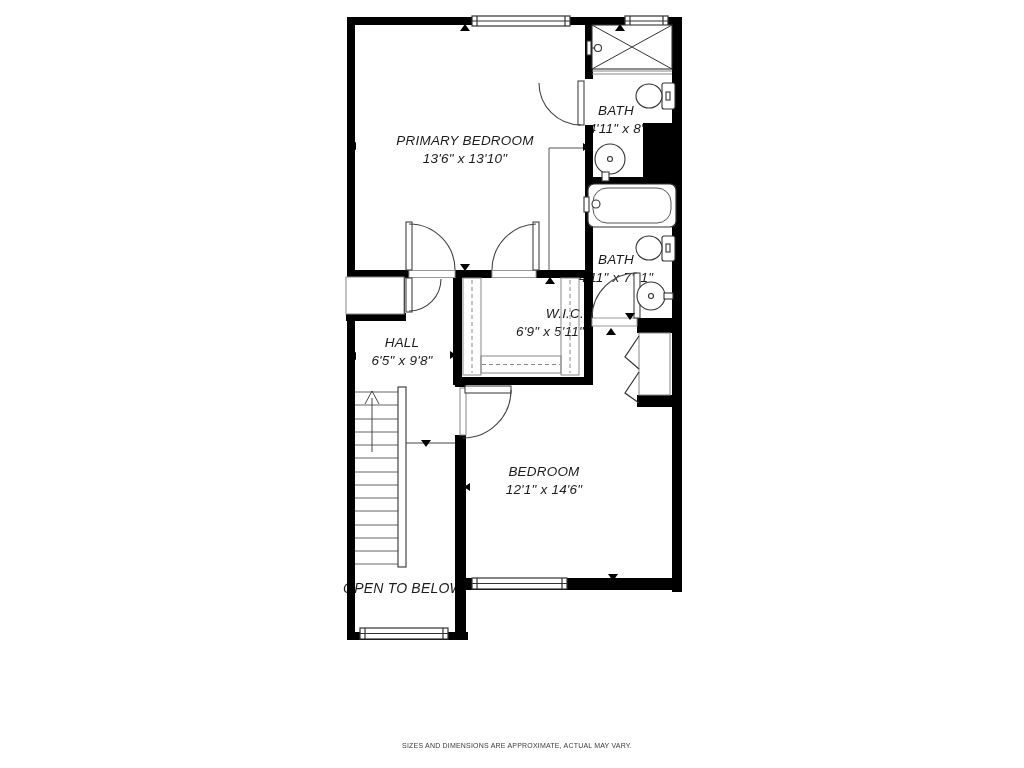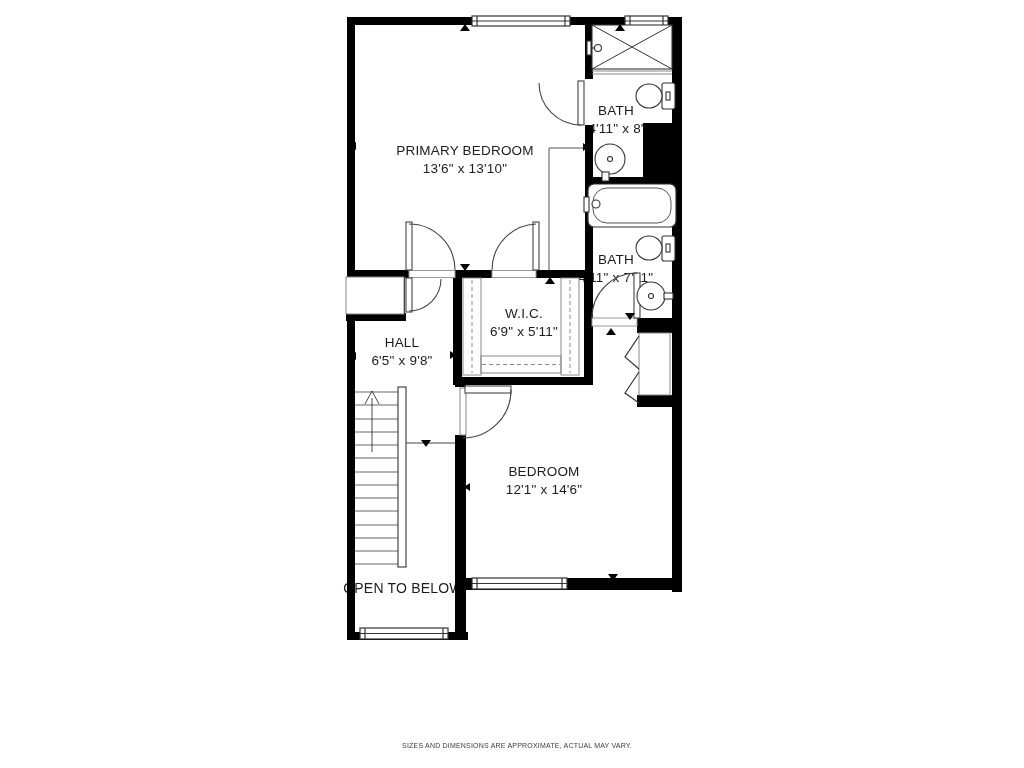--- a/index.html
+++ b/index.html
@@ -1,44 +1,44 @@
 <!DOCTYPE html>
 <html><head>
 <meta charset="utf-8">
 <style>
   html,body{margin:0;padding:0;background:#ffffff;}
   #canvas{position:relative;width:1024px;height:768px;background:#ffffff;overflow:hidden;
           font-family:"Liberation Sans", sans-serif;}
   .room-label{position:absolute;transform:translate(-50%,-50%);text-align:center;
               color:#1c1c1c;font-size:13.5px;line-height:17.5px;letter-spacing:.2px;
-              white-space:nowrap;z-index:1;}
+              white-space:nowrap;z-index:1;font-style:italic;}
   .room-label span{display:block;}
   .single-line{font-size:14px;}
   #disclaimer{position:absolute;transform:translate(-50%,-50%);color:#3a3a3a;
               font-size:7px;letter-spacing:.2px;white-space:nowrap;z-index:1;}
   svg.plan{position:absolute;left:0;top:0;z-index:2;pointer-events:none;}
 </style>
 </head>
 <body>
 
 <div id="canvas">
 
-  <div class="room-label" style="left:465px;top:159px;">
+  <div class="room-label" style="left:465px;top:149px;">
     <span>PRIMARY BEDROOM</span>
     <span>13'6" x 13'10"</span>
   </div>
   <div class="room-label" style="left:616px;top:119px;">
     <span>BATH</span>
     <span>4'11" x 8'</span>
   </div>
   <div class="room-label" style="left:616px;top:268px;">
     <span>BATH</span>
     <span>4'11" x 7'11"</span>
   </div>
-  <div class="room-label" style="left:524px;top:322px;">
+  <div class="room-label" style="left:550px;top:322px;text-align:right;">
     <span>W.I.C.</span>
     <span>6'9" x 5'11"</span>
   </div>
   <div class="room-label" style="left:402px;top:351px;">
     <span>HALL</span>
     <span>6'5" x 9'8"</span>
   </div>
   <div class="room-label" style="left:544px;top:480px;">
     <span>BEDROOM</span>
     <span>12'1" x 14'6"</span>

